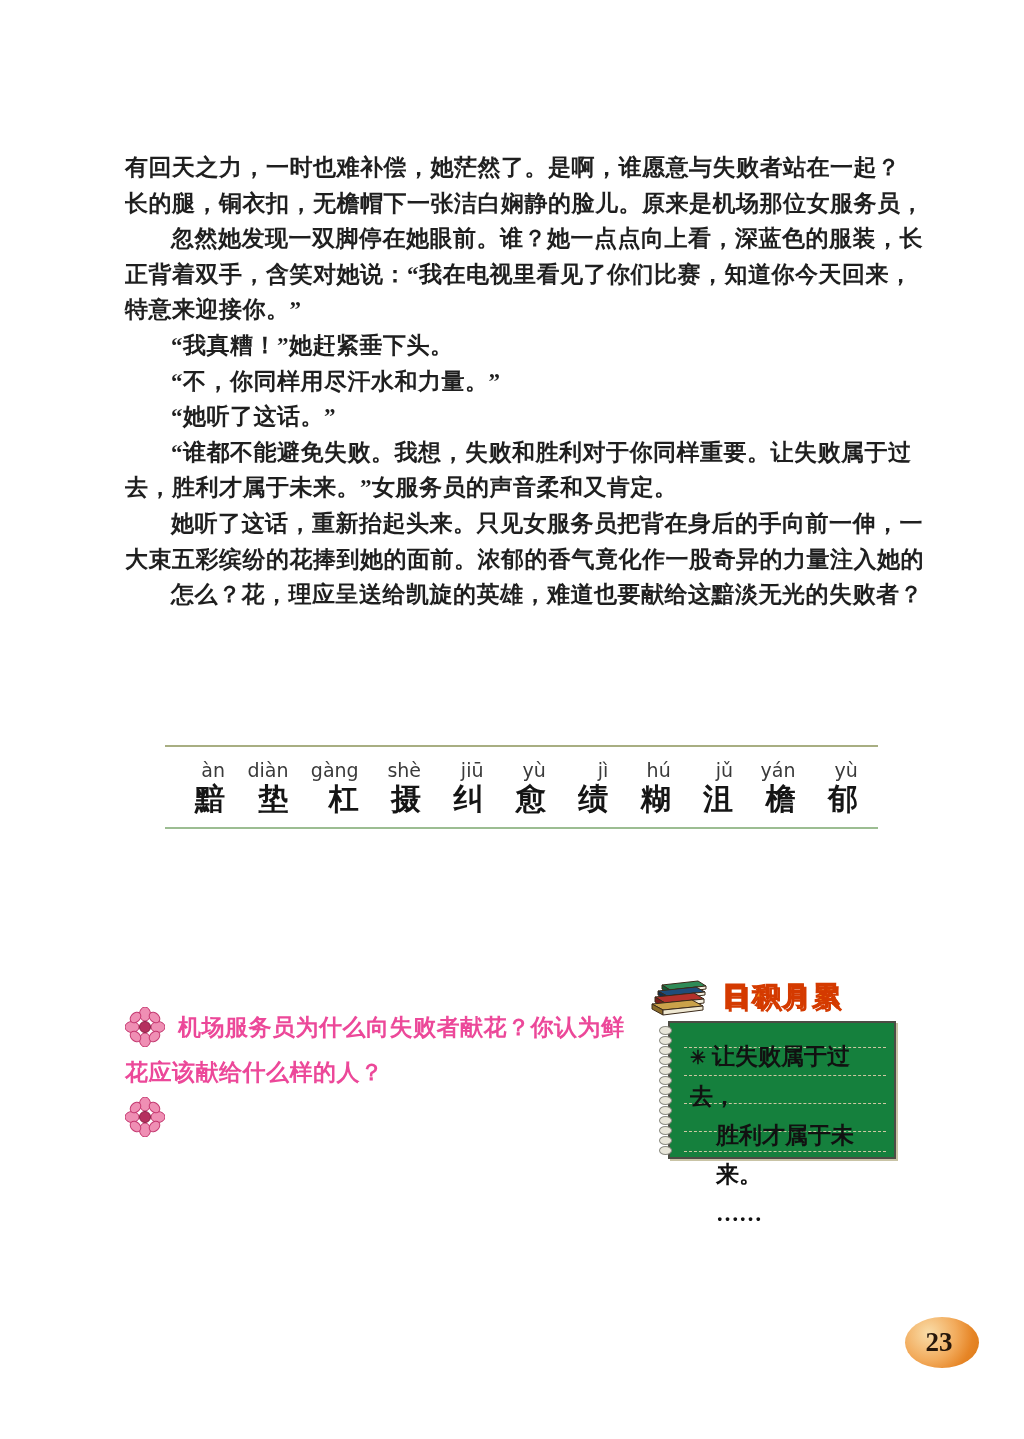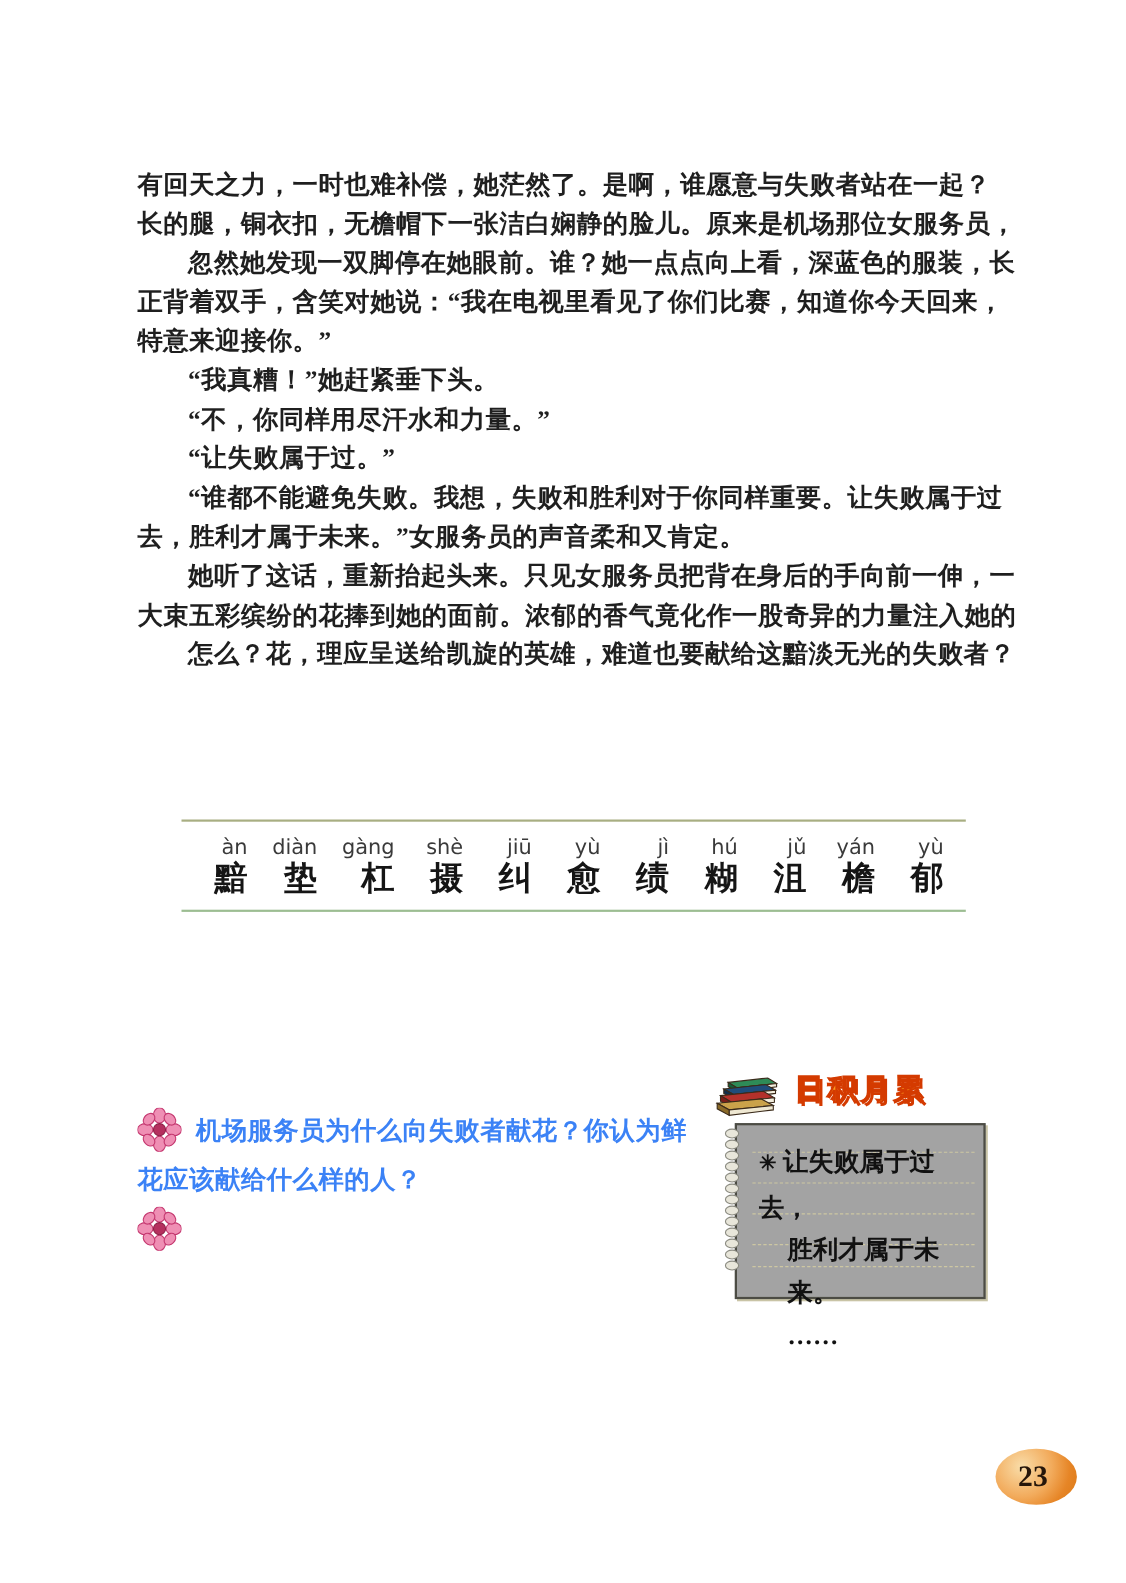--- a/index.html
+++ b/index.html
@@ -20,37 +20,37 @@
     position:absolute;left:165px;top:745px;width:713px;
     border-top:2px solid #a8ae82;border-bottom:2px solid #9cbd92;
     padding:12px 20px 10px 20px;box-sizing:border-box;
     display:flex;justify-content:space-between;
   }
   .vcol{text-align:right;min-width:40px;}
   .vpinyin{font-family:"DejaVu Sans",sans-serif;font-size:19px;color:#3a3a3a;line-height:22px;}
   .vhanzi{font-size:30px;font-weight:600;color:#151515;line-height:36px;}
   
   .questions{position:absolute;left:125px;top:1005px;width:517px;}
-  .question{font-size:23px;line-height:45px;font-weight:700;letter-spacing:0.5px;color:#3b82f6;}
+  .question{font-size:23px;line-height:45px;font-weight:700;letter-spacing:0.5px;color:#ec4899;}
   .flower{display:inline-block;width:40px;height:40px;vertical-align:-12px;margin-right:13px;}
   
   .daily{position:absolute;left:648px;top:974px;width:256px;}
-  .daily-header{display:flex;align-items:flex-start;height:44px;}
+  .daily-header{display:flex;align-items:center;height:44px;}
   .books{width:68px;height:42px;flex:0 0 auto;}
   .daily-title{
     font-family:"DejaVu Sans",sans-serif;
     font-size:27px;font-weight:800;letter-spacing:3px;color:#fa9a1e;
     -webkit-text-stroke:1px #d43a00;
     text-shadow:3px 3px 0 #d43a00;
     margin-left:6px;line-height:34px;
   }
   .notepad{
     position:relative;margin-left:20px;margin-top:3px;
-    width:228px;height:160px;box-sizing:border-box;
-    background:#a3a3a3;border:2px solid #4c4c44;
+    width:228px;height:138px;box-sizing:border-box;
+    background:#15803d;border:2px solid #4c4c44;
     box-shadow:2px 2px 0 #c9c4a6;
   }
   .rings{position:absolute;left:-11px;top:3px;display:flex;flex-direction:column;gap:1px;}
   .ring{
     width:13px;height:9px;border-radius:50%;
     background:#e8e6da;border:1.5px solid #8a8a80;box-sizing:border-box;
   }
   .rules{position:absolute;left:14px;right:8px;top:0;}
   .rule{position:absolute;left:0;right:0;border-top:1.5px dashed #cdc7a2;}
   .note-text{
@@ -73,21 +73,21 @@
 <body>
 
 <div class="body-text">
   <div class="bline">有回天之力，一时也难补偿，她茫然了。是啊，谁愿意与失败者站在一起？</div>
   <div class="bline">长的腿，铜衣扣，无檐帽下一张洁白娴静的脸儿。原来是机场那位女服务员，</div>
   <div class="bline indent">忽然她发现一双脚停在她眼前。谁？她一点点向上看，深蓝色的服装，长</div>
   <div class="bline">正背着双手，含笑对她说：“我在电视里看见了你们比赛，知道你今天回来，</div>
   <div class="bline">特意来迎接你。”</div>
   <div class="bline indent">“我真糟！”她赶紧垂下头。</div>
   <div class="bline indent">“不，你同样用尽汗水和力量。”</div>
-  <div class="bline indent">“让失败属于过。”</div>
+  <div class="bline indent">“她听了这话。”</div>
   <div class="bline indent">“谁都不能避免失败。我想，失败和胜利对于你同样重要。让失败属于过</div>
   <div class="bline">去，胜利才属于未来。”女服务员的声音柔和又肯定。</div>
   <div class="bline indent">她听了这话，重新抬起头来。只见女服务员把背在身后的手向前一伸，一</div>
   <div class="bline">大束五彩缤纷的花捧到她的面前。浓郁的香气竟化作一股奇异的力量注入她的</div>
   <div class="bline indent">怎么？花，理应呈送给凯旋的英雄，难道也要献给这黯淡无光的失败者？</div>
 </div>
 
 <div class="vocab">
   <div class="vcol">
     <div class="vpinyin">àn</div>

